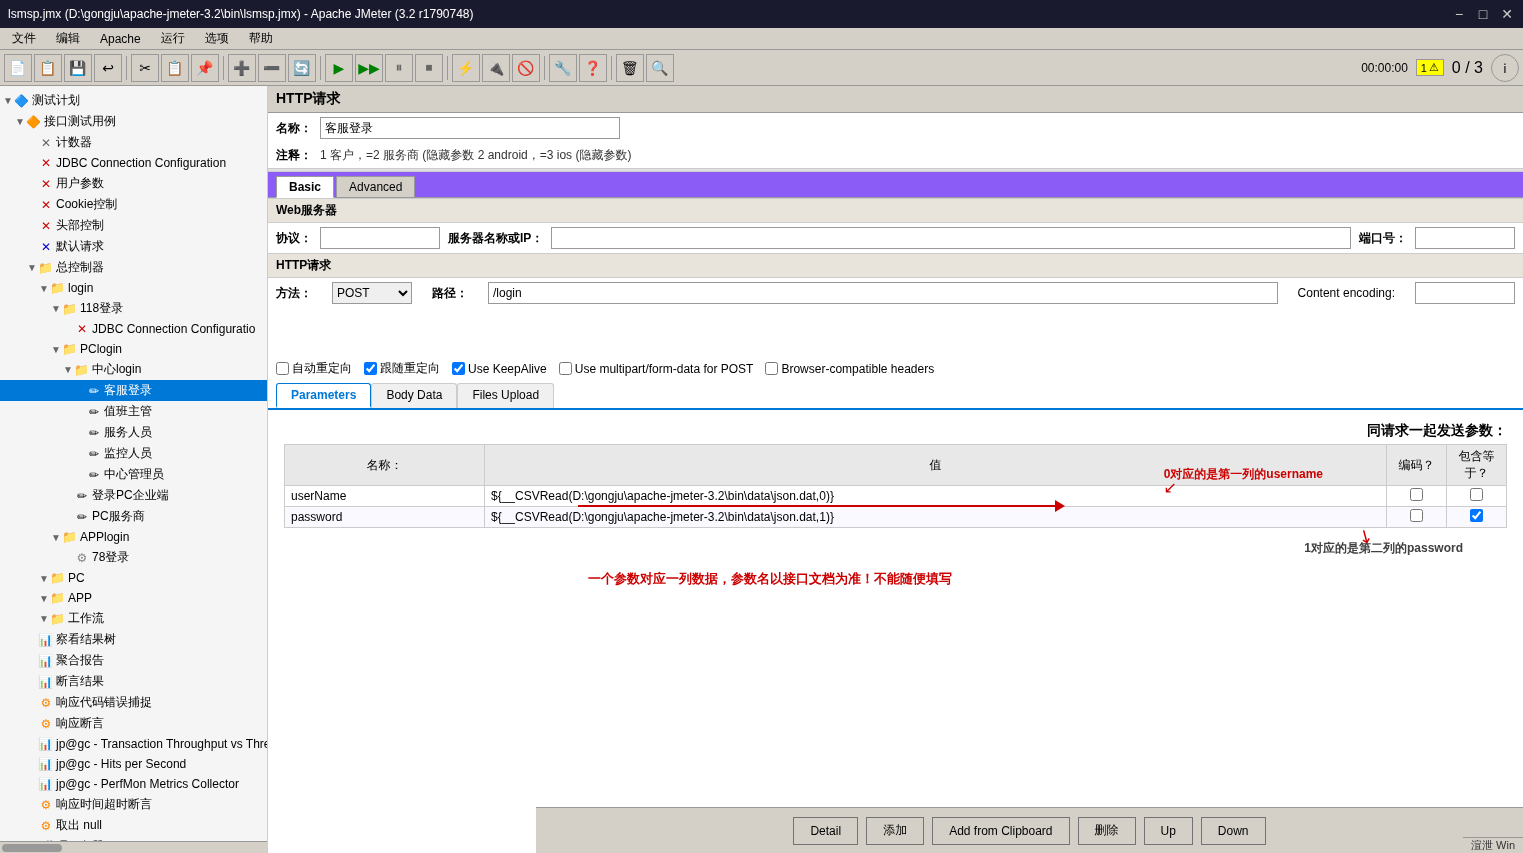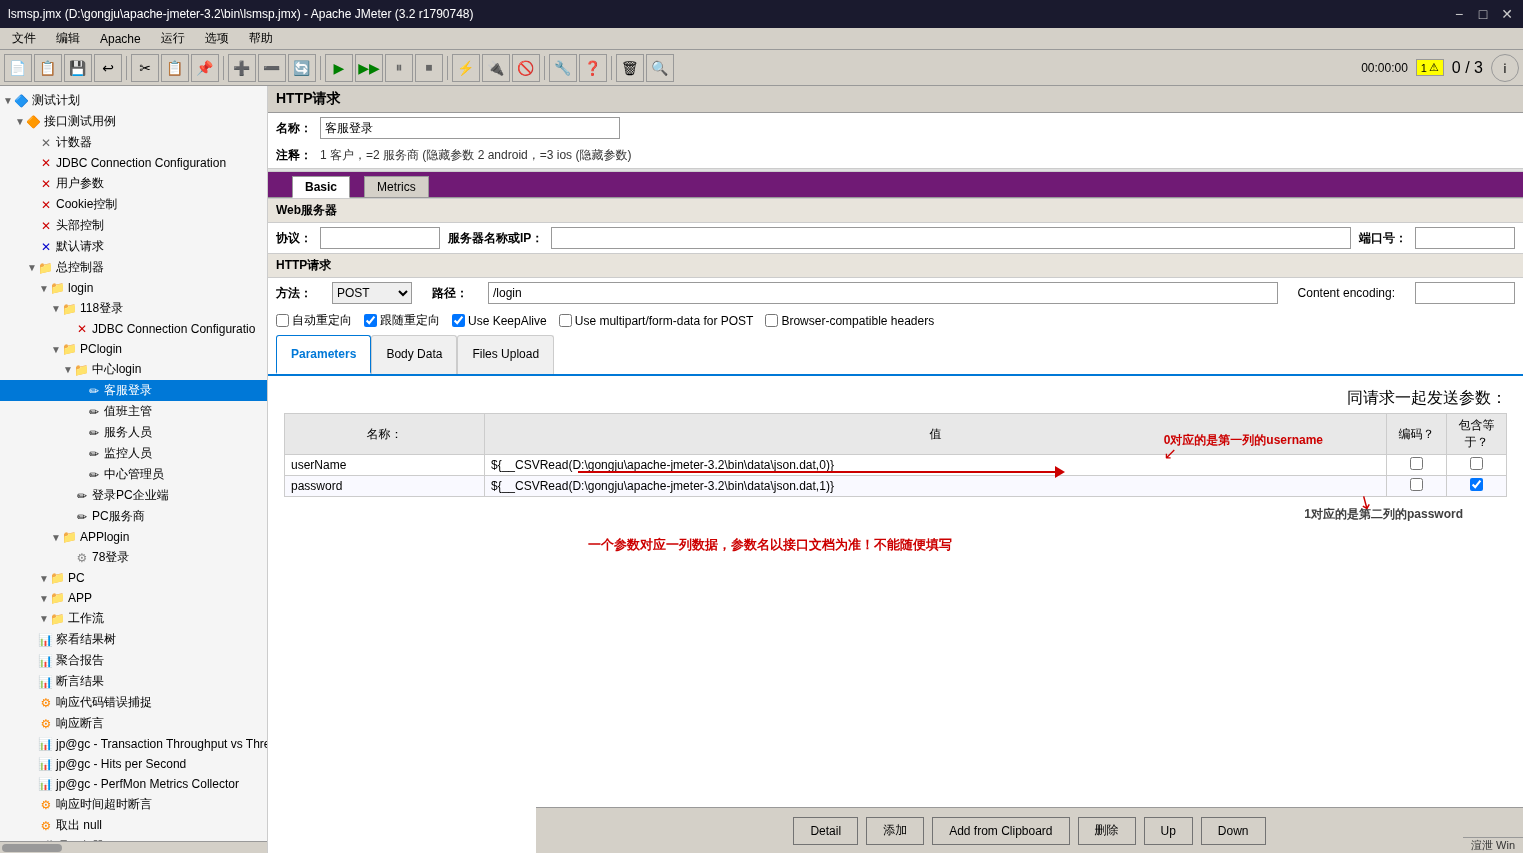--- a/index.html
+++ b/index.html
@@ -174,23 +174,23 @@
       padding: 0 4px;
       font-size: 12px;
       flex: 1;
     }
     .comment-text { color: #333; font-size: 12px; }
     
     
     .tabs-bar {
       display: flex;
       border-bottom: 1px solid #999;
-      background: #701a75;
-      padding: 4px 24px 0;
-      gap: 14px;
+      background: #8b5cf6;
+      padding: 4px 8px 0;
+      gap: 2px;
     }
     .tab {
       padding: 3px 12px;
       border: 1px solid #999;
       border-bottom: none;
       background: #d4d0c8;
       cursor: pointer;
       font-size: 12px;
     }
     .tab.active {
@@ -235,38 +235,39 @@
     .encoding-label { font-size: 12px; white-space: nowrap; }
     .encoding-input { width: 100px; height: 22px; border: 1px solid #999; padding: 0 4px; font-size: 12px; }
     
     
     .checkbox-row {
       display: flex;
       align-items: center;
       padding: 4px 8px;
       gap: 12px;
       font-size: 12px;
+      margin-top: 48px;
     }
     .checkbox-row label {
       display: flex;
       align-items: center;
       gap: 3px;
       cursor: pointer;
     }
     
     
     .sub-tabs-bar {
       display: flex;
       border-bottom: 2px solid #0078d7;
       padding: 0 8px;
       gap: 0;
       margin-top: 2px;
     }
     .sub-tab {
-      padding: 11px 14px;
+      padding: 4px 14px;
       border: 1px solid #ccc;
       border-bottom: none;
       background: #f0f0f0;
       cursor: pointer;
       font-size: 12px;
       border-radius: 3px 3px 0 0;
     }
     .sub-tab.active {
       background: #fff;
       border-color: #0078d7;
@@ -664,21 +665,21 @@
 
     <div class="form-row">
       <span class="form-label">注释：</span>
       <span class="comment-text">1 客户，=2 服务商 (隐藏参数 2 android，=3 ios  (隐藏参数)</span>
     </div>
 
     <div style="height:4px;background:#e0e0e0;border-top:1px solid #ccc;border-bottom:1px solid #ccc;"></div>
 
     <div class="tabs-bar">
       <div class="tab active">Basic</div>
-      <div class="tab">Metrics</div>
+      <div class="tab">Advanced</div>
     </div>
 
     <div class="section-header">
       <span>Web服务器</span>
     </div>
 
     <div class="form-row">
       <span class="form-label">协议：</span>
       <input class="form-input" type="text" style="max-width: 120px;" value="">
       <span class="form-label">服务器名称或IP：</span>
@@ -729,21 +730,21 @@
     </div>
 
     <div class="sub-tabs-bar">
       <div class="sub-tab active">Parameters</div>
       <div class="sub-tab">Body Data</div>
       <div class="sub-tab">Files Upload</div>
     </div>
 
     <div class="params-area" style="padding: 8px; position:relative; min-height: 320px;">
 
-      <div style="text-align:right; padding: 4px 8px; font-size:16px;">
+      <div style="text-align:right; padding: 4px 8px; font-size:14px;font-weight:bold;">
         <span>同请求一起发送参数：</span>
       </div>
 
       <table class="params-table" style="margin: 0 8px; width: calc(100% - 16px);">
         <thead>
           <tr>
             <th>名称：</th>
             <th>值</th>
             <th>编码？</th>
             <th>包含等于？</th>

